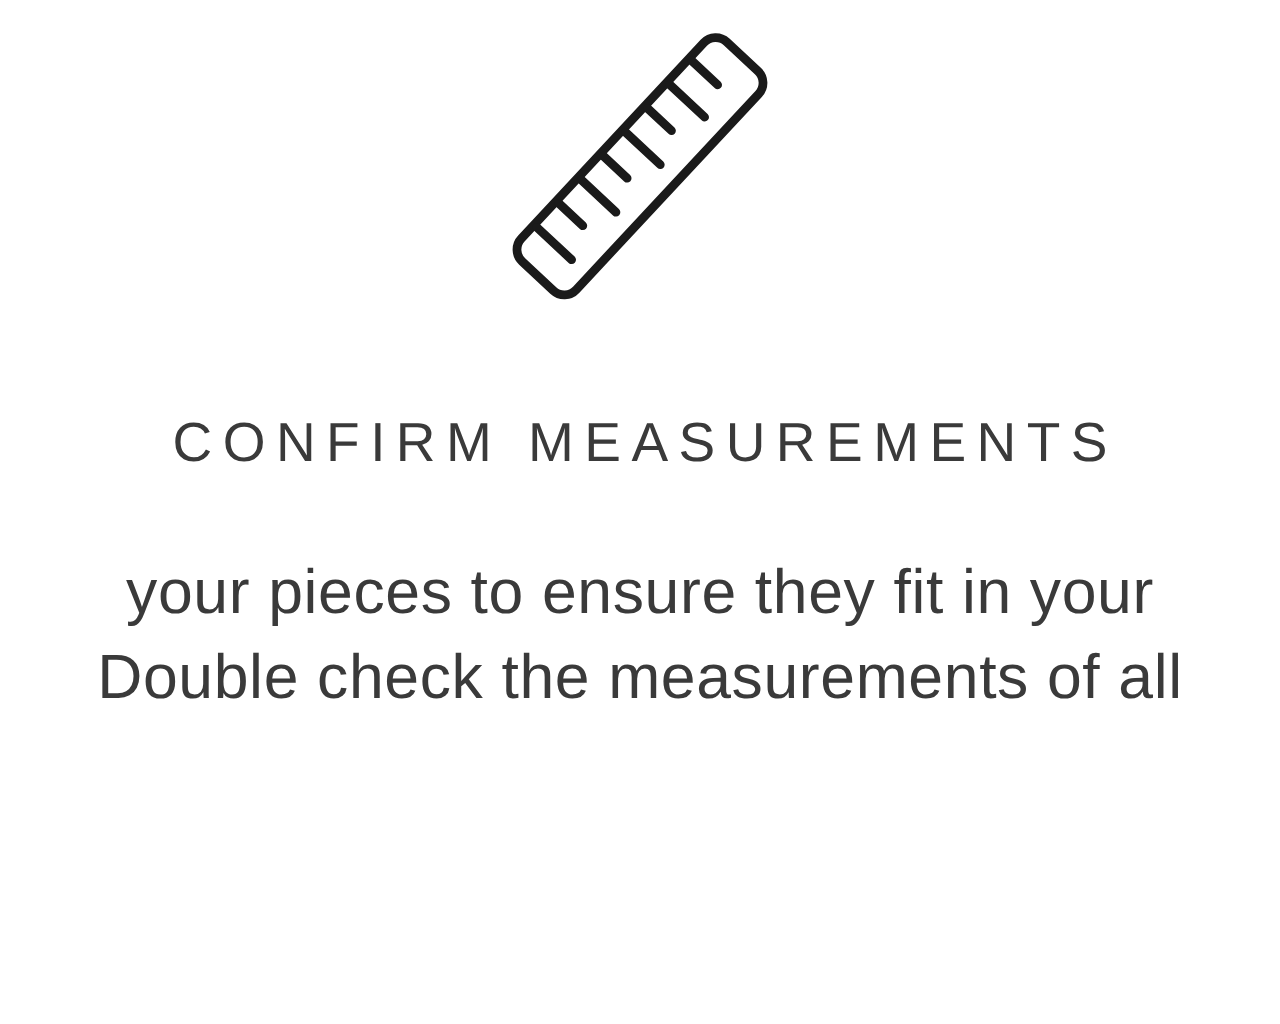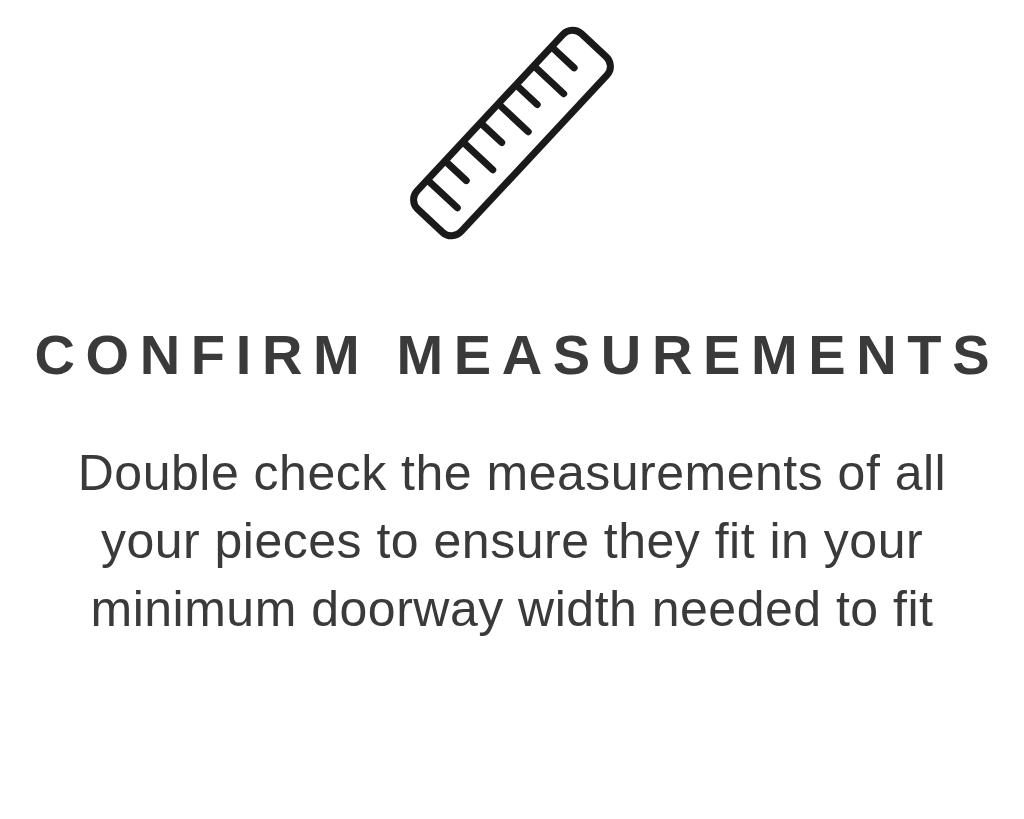--- a/index.html
+++ b/index.html
@@ -37,23 +37,23 @@
     stroke: #1a1a1a;
     stroke-width: 7;
   }
   .ruler-tick {
     stroke: #1a1a1a;
     stroke-width: 7;
     stroke-linecap: round;
   }
   h1.heading {
     margin: 82px 0 0 0;
-    font-size: 56px;
+    font-size: 44px;
     line-height: 60px;
-    font-weight: 700;
+    font-weight: 400;
     letter-spacing: 0.19em;
     padding-left: 0.19em; 
     color: #3a3a3a;
     white-space: nowrap;
   }
   .body-text {
     margin: 54px 0 0 0;
     font-size: 50px;
     line-height: 68px;
     font-weight: 400;
@@ -82,18 +82,17 @@
         <line class="ruler-tick" x1="148" y1="83" x2="148" y2="109"></line>
         <line class="ruler-tick" x1="174" y1="83" x2="174" y2="121"></line>
         <line class="ruler-tick" x1="200" y1="83" x2="200" y2="111"></line>
       </g>
     </svg>
   </div>
 
   <h1 class="heading">CONFIRM MEASUREMENTS</h1>
 
   <p class="body-text">
+    <span class="body-line">your pieces to ensure they fit in your</span>
     <span class="body-line">Double check the measurements of all</span>
-    <span class="body-line">your pieces to ensure they fit in your</span>
-    <span class="body-line">minimum doorway width needed to fit</span>
   </p>
 
 </div>
 
 </body></html>

